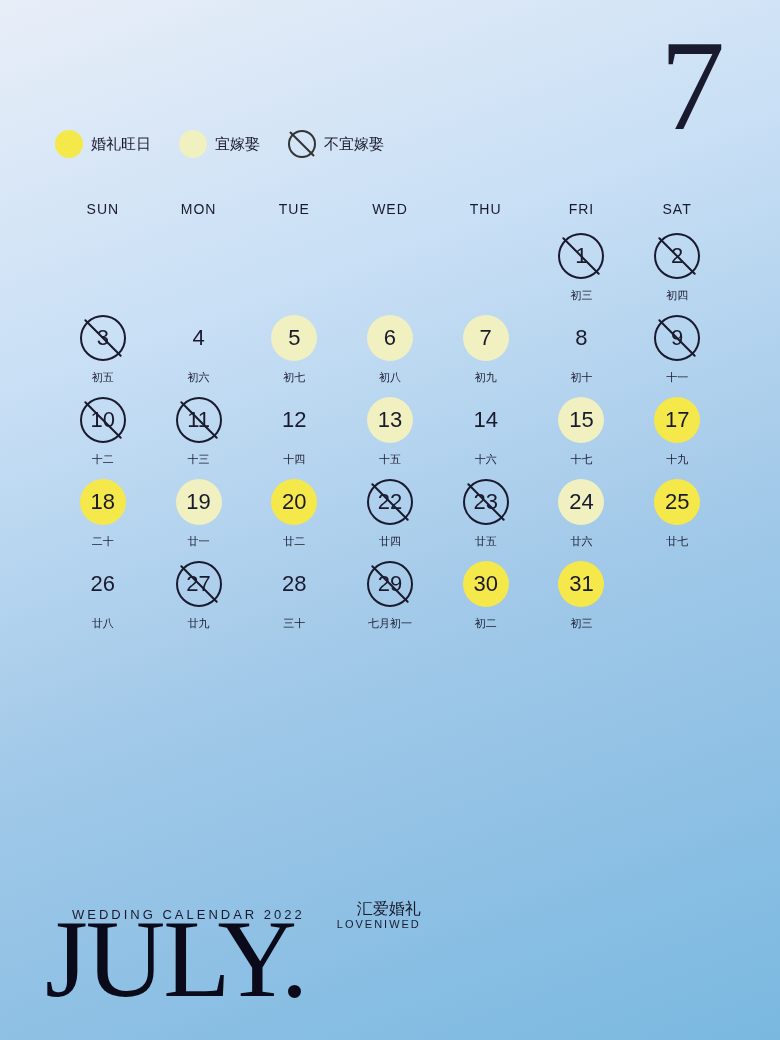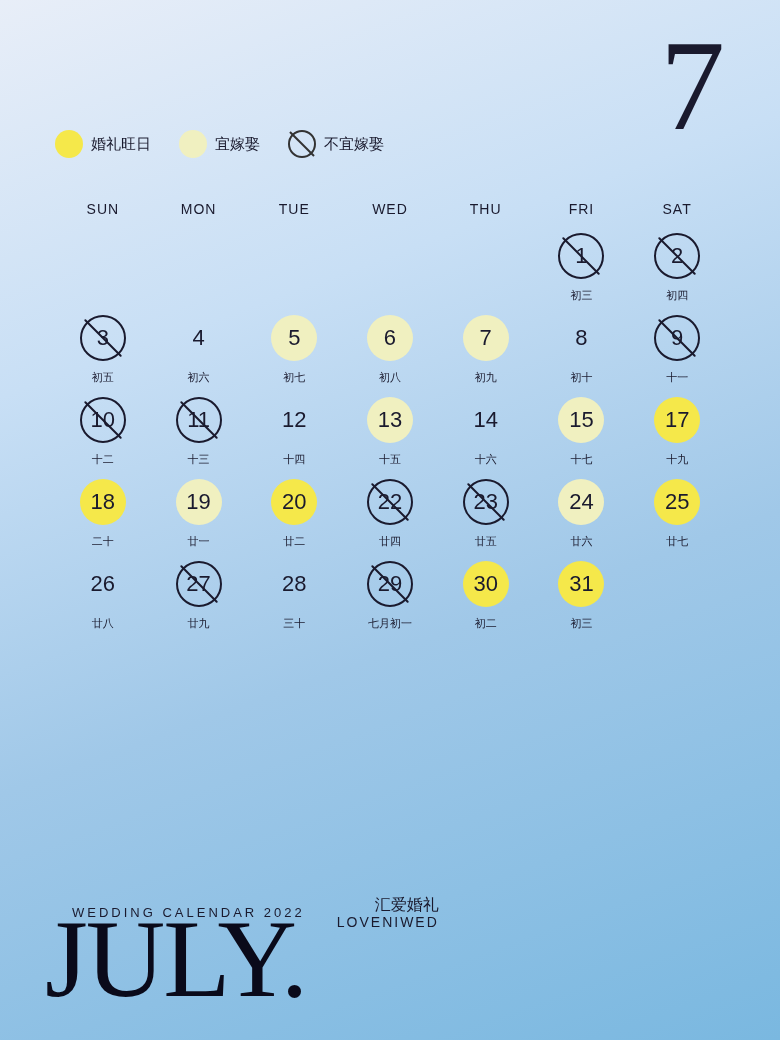--- a/index.html
+++ b/index.html
@@ -193,21 +193,21 @@
     }
 
     .brand-chinese {
       font-size: 16px;
       color: #1a1a2e;
       font-family: 'SimSun', 'STSong', serif;
       line-height: 1.2;
     }
 
     .brand-english {
-      font-size: 14px;
+      font-size: 11px;
       color: #1a1a2e;
       letter-spacing: 2px;
       font-family: 'Helvetica Neue', 'Arial', sans-serif;
     }
 
     .july-text {
       position: absolute;
       bottom: 26px;
       left: 45px;
       font-size: 110px;

